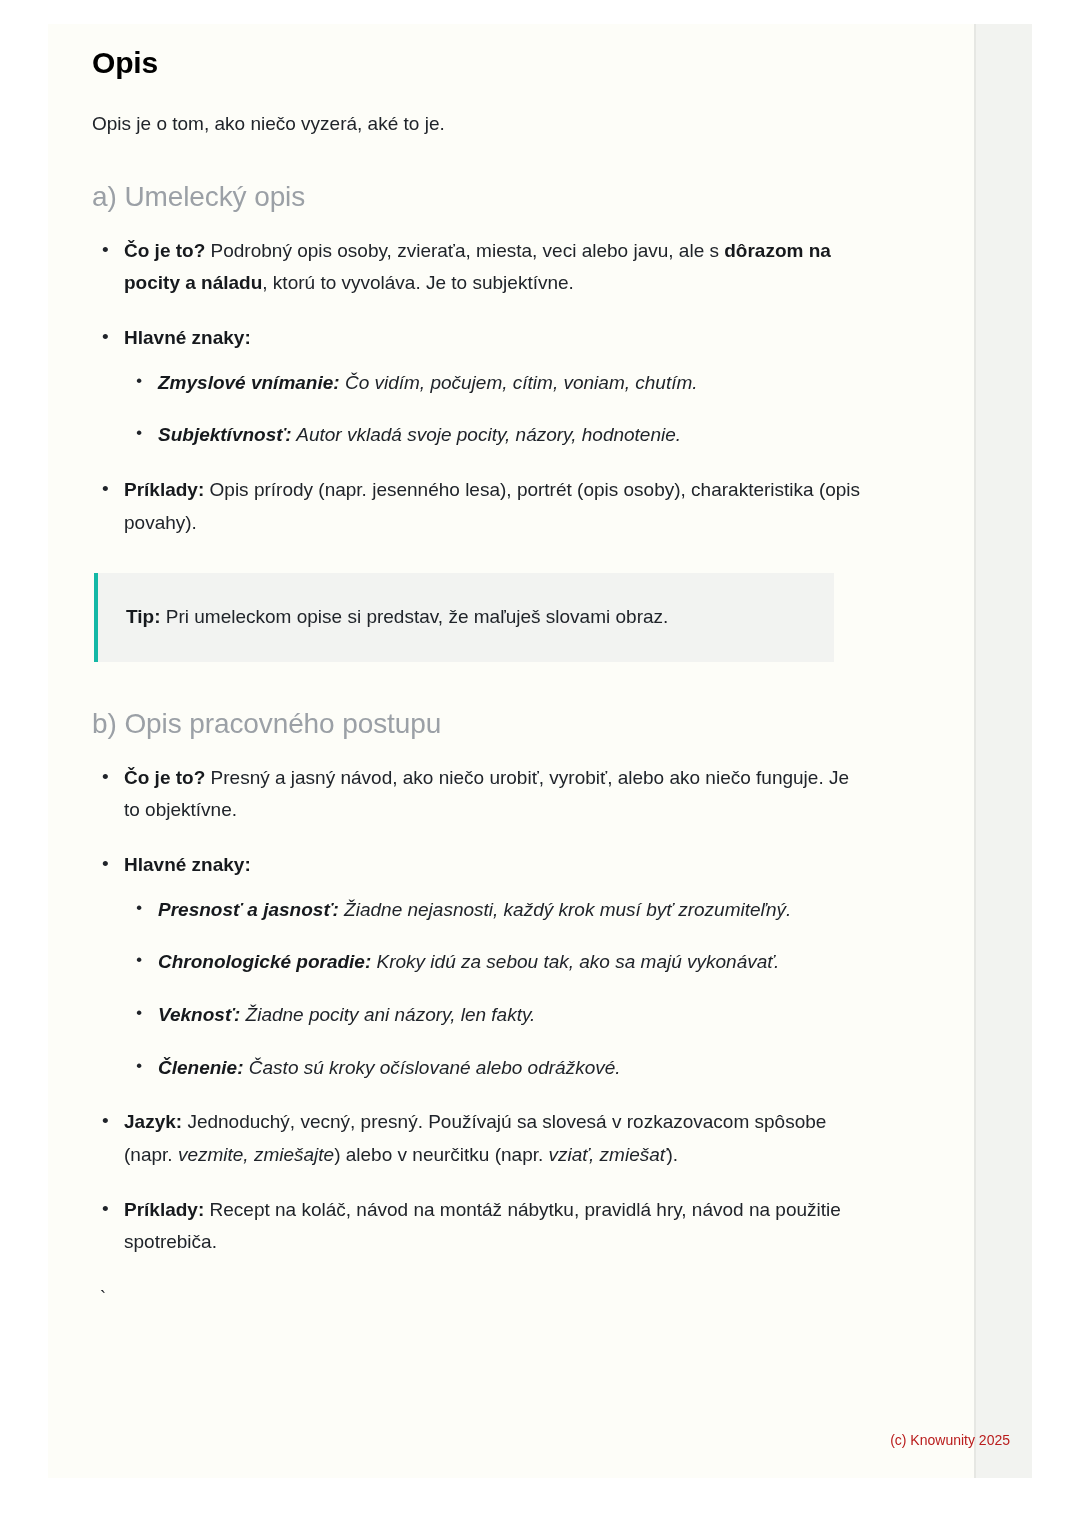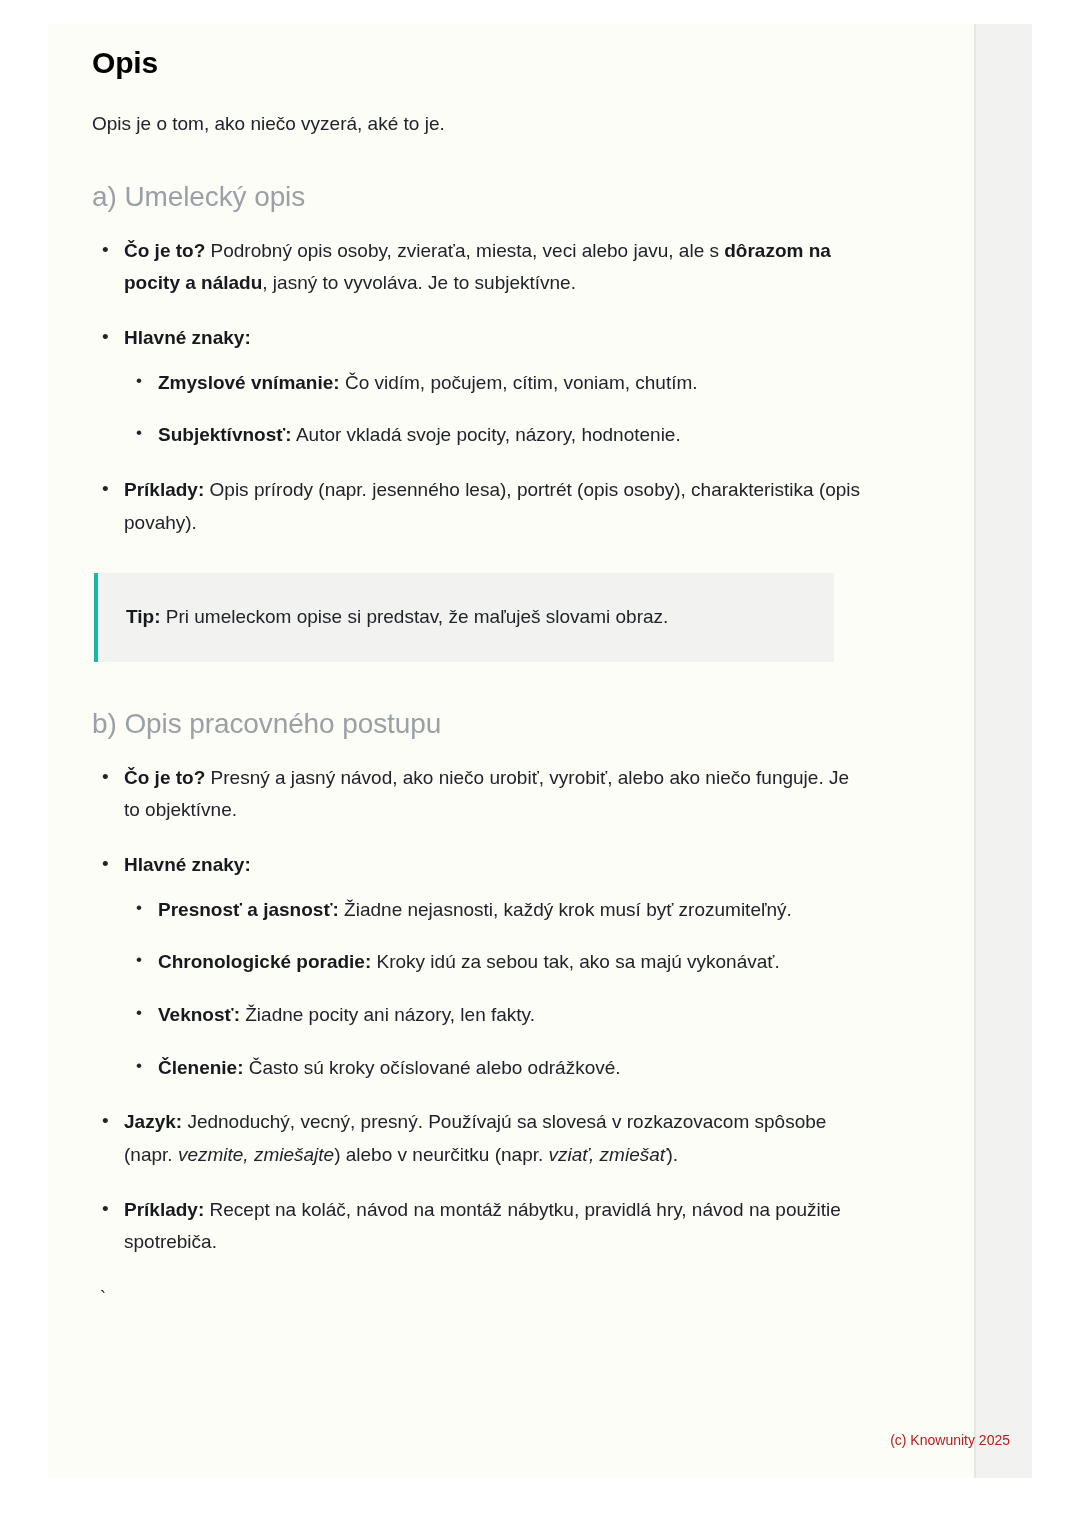--- a/index.html
+++ b/index.html
@@ -90,20 +90,21 @@
     left: 10px;
     top: -1px;
     font-size: 19px;
     color: #20242a;
   }
 
   ul.lvl2 {
     margin: 12px 0 0 0;
     padding: 0;
     list-style: none;
+    font-style: italic;
   }
   ul.lvl2 > li {
     position: relative;
     padding-left: 34px;
     margin-bottom: 20px;
     font-size: 19px;
     line-height: 1.72;
     color: #20242a;
   }
   ul.lvl2 > li:last-child {
@@ -166,21 +167,21 @@
 
     <p class="intro">Opis je o tom, ako niečo vyzerá, aké to je.</p>
 
     <div class="section-a">
 
       <h2 class="section-title">a) Umelecký opis</h2>
 
       <ul class="lvl1">
 
         <li>
-          <b>Čo je to?</b><span> Podrobný opis osoby, zvieraťa, miesta, veci alebo javu, ale s </span><b>dôrazom na pocity a náladu</b><span>, jasný to vyvoláva. Je to subjektívne.</span>
+          <b>Čo je to?</b><span> Podrobný opis osoby, zvieraťa, miesta, veci alebo javu, ale s </span><b>dôrazom na pocity a náladu</b><span>, ktorú to vyvoláva. Je to subjektívne.</span>
         </li>
 
         <li>
           <b>Hlavné znaky:</b>
           <ul class="lvl2">
             <li>
               <b>Zmyslové vnímanie:</b><span> Čo vidím, počujem, cítim, voniam, chutím.</span>
             </li>
             <li>
               <b>Subjektívnosť:</b><span> Autor vkladá svoje pocity, názory, hodnotenie.</span>

